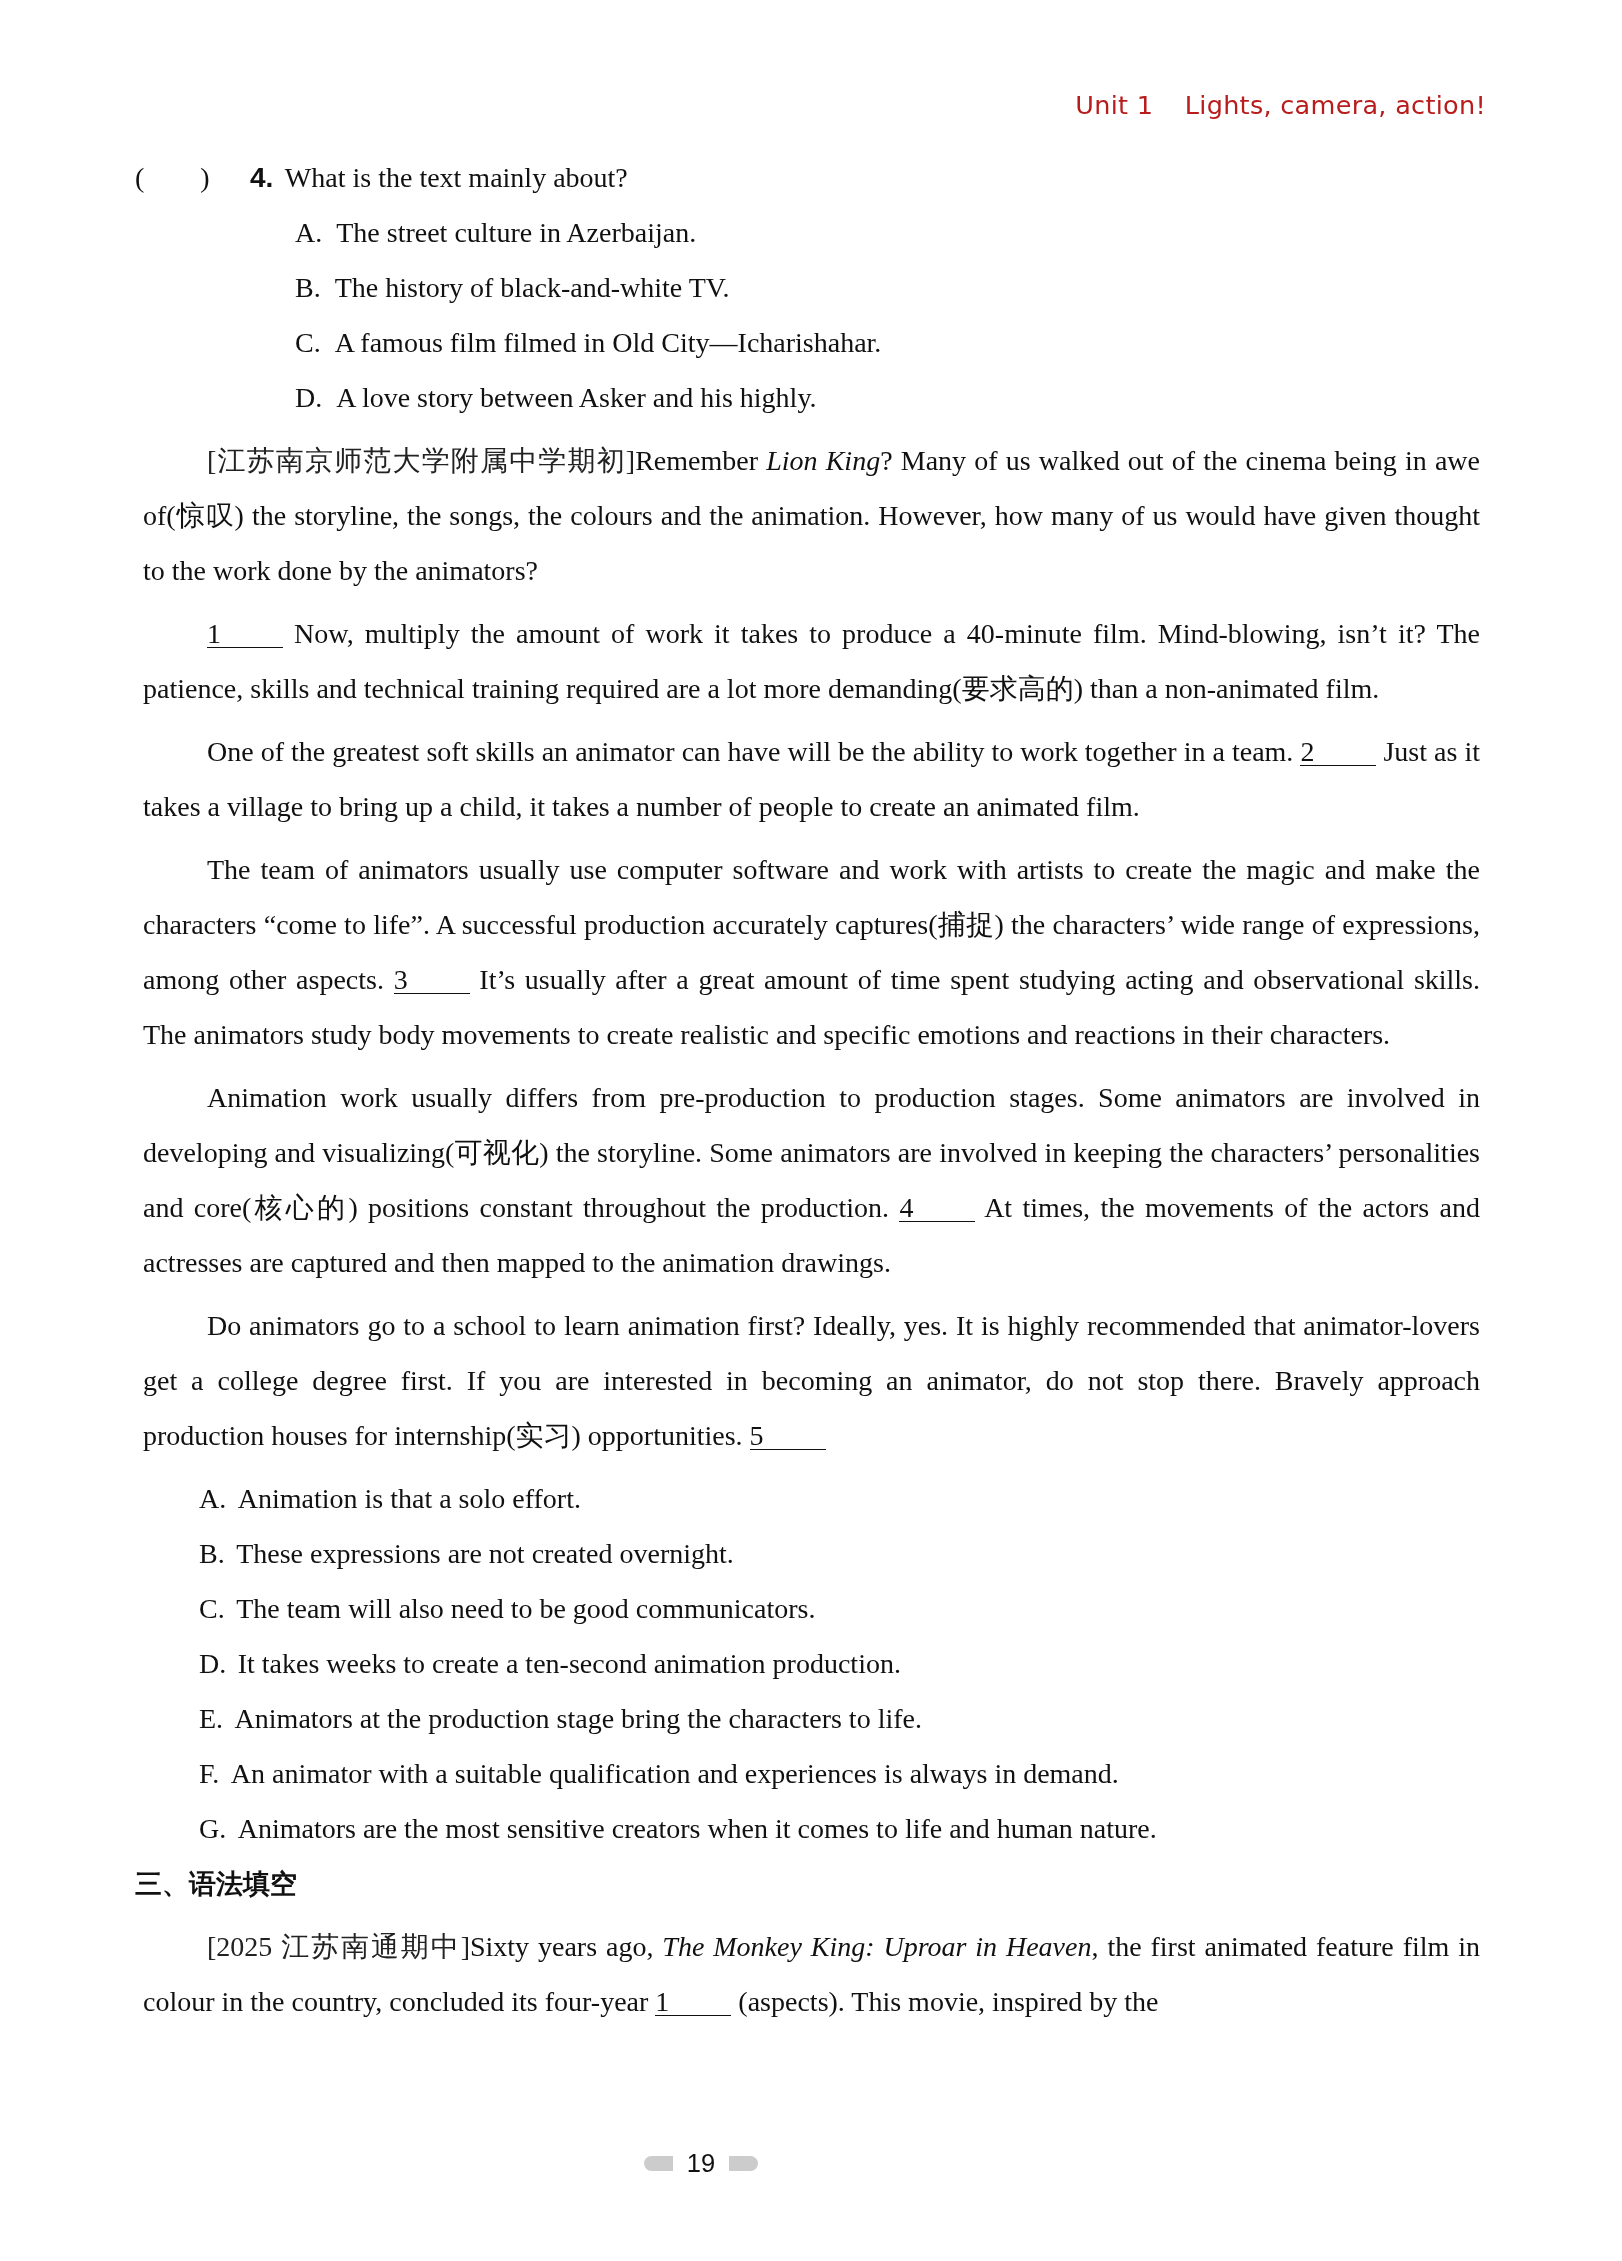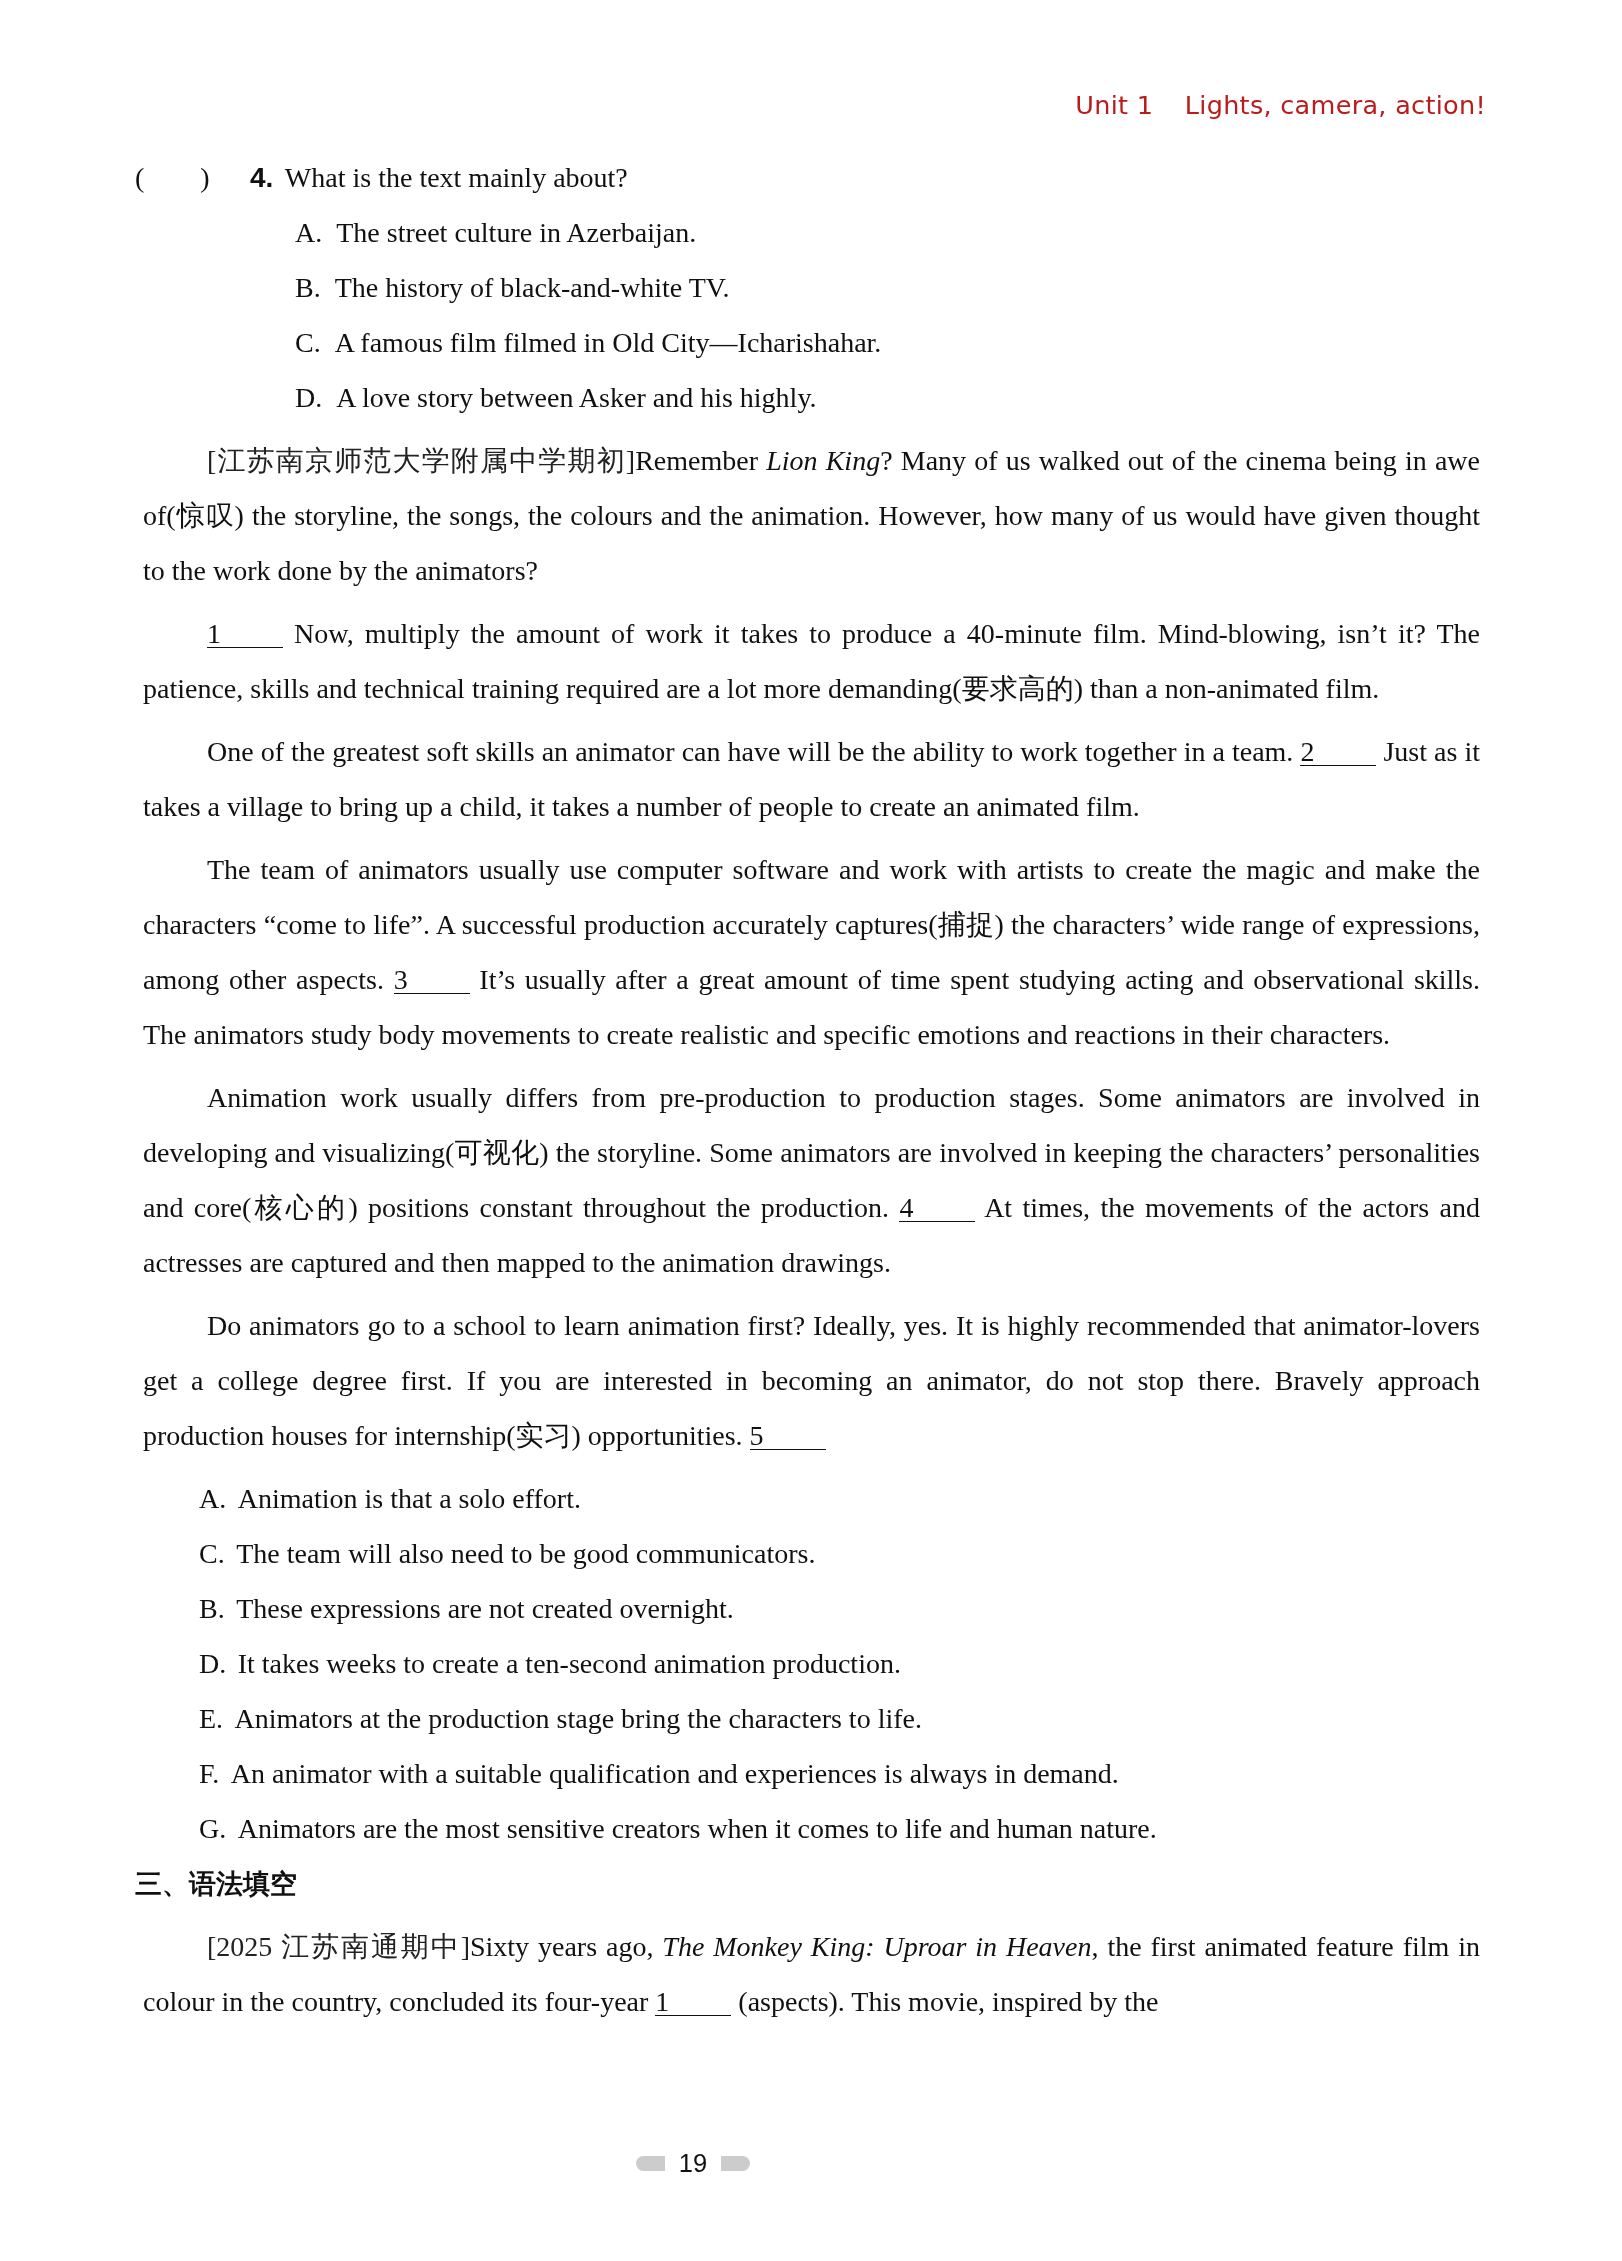--- a/index.html
+++ b/index.html
@@ -34,21 +34,21 @@
   .blank {
     display: inline-block; width: 76px; text-align: center;
     border-bottom: 1.9px solid #111; line-height: 25.5px; text-indent: 0;
   }
   .cn-src { color: #222; }
   .options7 { padding-left: 64px; }
   .options7 .o7 { height: 55px; }
   .options7 .letter { margin-right: 11.5px; }
   .page-num {
     position: absolute; top: 2149px; left: 0; width: 1386px;
-    display: flex; justify-content: center; align-items: center;
+    display: flex; justify-content: center; align-items: center; padding-left: 8px;
   }
   .pn-bar { width: 29px; height: 15.3px; background: #cccccc; }
   .pn-bar.left { border-radius: 7.6px 0 0 7.6px; }
   .pn-bar.right { border-radius: 0 7.6px 7.6px 0; }
   .pn-text {
     font-family: "Liberation Sans", "DejaVu Sans", sans-serif;
     font-size: 25.5px; margin: 0 14px; color: #111;
   }
   i { font-style: italic; }
 </style>
@@ -82,22 +82,22 @@
     <p class="para"><span>One of the greatest soft skills an animator can have will be the ability to work together in a team. </span><span class="blank">2</span><span> Just as it takes a village to bring up a child, it takes a number of people to create an animated film.</span></p>
 
     <p class="para"><span>The team of animators usually use computer software and work with artists to create the magic and make the characters “come to life”. A successful production accurately captures(捕捉) the characters’ wide range of expressions, among other aspects. </span><span class="blank">3</span><span> It’s usually after a great amount of time spent studying acting and observational skills. The animators study body movements to create realistic and specific emotions and reactions in their characters.</span></p>
 
     <p class="para"><span>Animation work usually differs from pre-production to production stages. Some animators are involved in developing and visualizing(可视化) the storyline. Some animators are involved in keeping the characters’ personalities and core(核心的) positions constant throughout the production. </span><span class="blank">4</span><span> At times, the movements of the actors and actresses are captured and then mapped to the animation drawings.</span></p>
 
     <p class="para"><span>Do animators go to a school to learn animation first? Ideally, yes. It is highly recommended that animator-lovers get a college degree first. If you are interested in becoming an animator, do not stop there. Bravely approach production houses for internship(实习) opportunities. </span><span class="blank">5</span></p>
 
     <div class="options7">
       <div class="o7"><span class="letter">A.</span><span>Animation is that a solo effort.</span></div>
+      <div class="o7"><span class="letter">B.</span><span>These expressions are not created overnight.</span></div>
       <div class="o7"><span class="letter">C.</span><span>The team will also need to be good communicators.</span></div>
-      <div class="o7"><span class="letter">B.</span><span>These expressions are not created overnight.</span></div>
       <div class="o7"><span class="letter">D.</span><span>It takes weeks to create a ten-second animation production.</span></div>
       <div class="o7"><span class="letter">E.</span><span>Animators at the production stage bring the characters to life.</span></div>
       <div class="o7"><span class="letter">F.</span><span>An animator with a suitable qualification and experiences is always in demand.</span></div>
       <div class="o7"><span class="letter">G.</span><span>Animators are the most sensitive creators when it comes to life and human nature.</span></div>
     </div>
 
     <div class="section-title">三、语法填空</div>
 
     <p class="para"><span class="cn-src">[2025 江苏南通期中]</span><span>Sixty years ago, </span><i>The Monkey King: Uproar in Heaven</i><span>, the first animated feature film in colour in the country, concluded its four-year </span><span class="blank">1</span><span> (aspects). This movie, inspired by the</span></p>
   </div>

